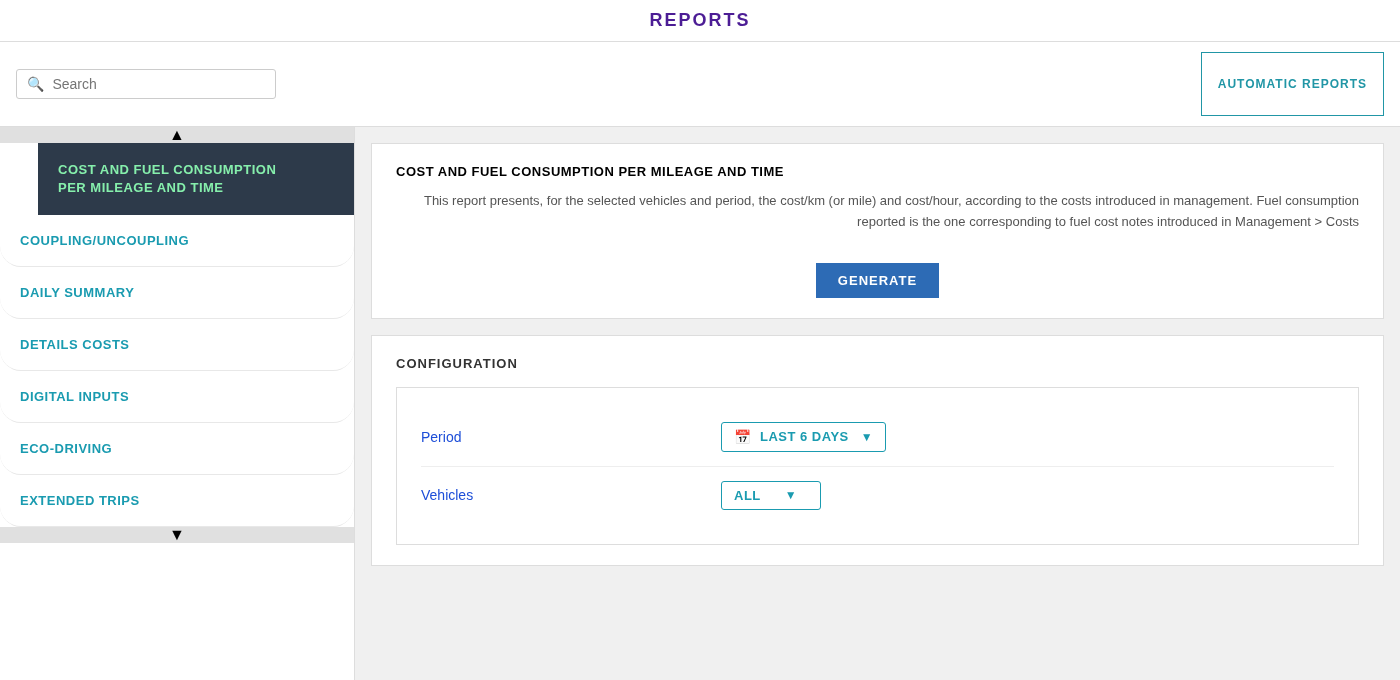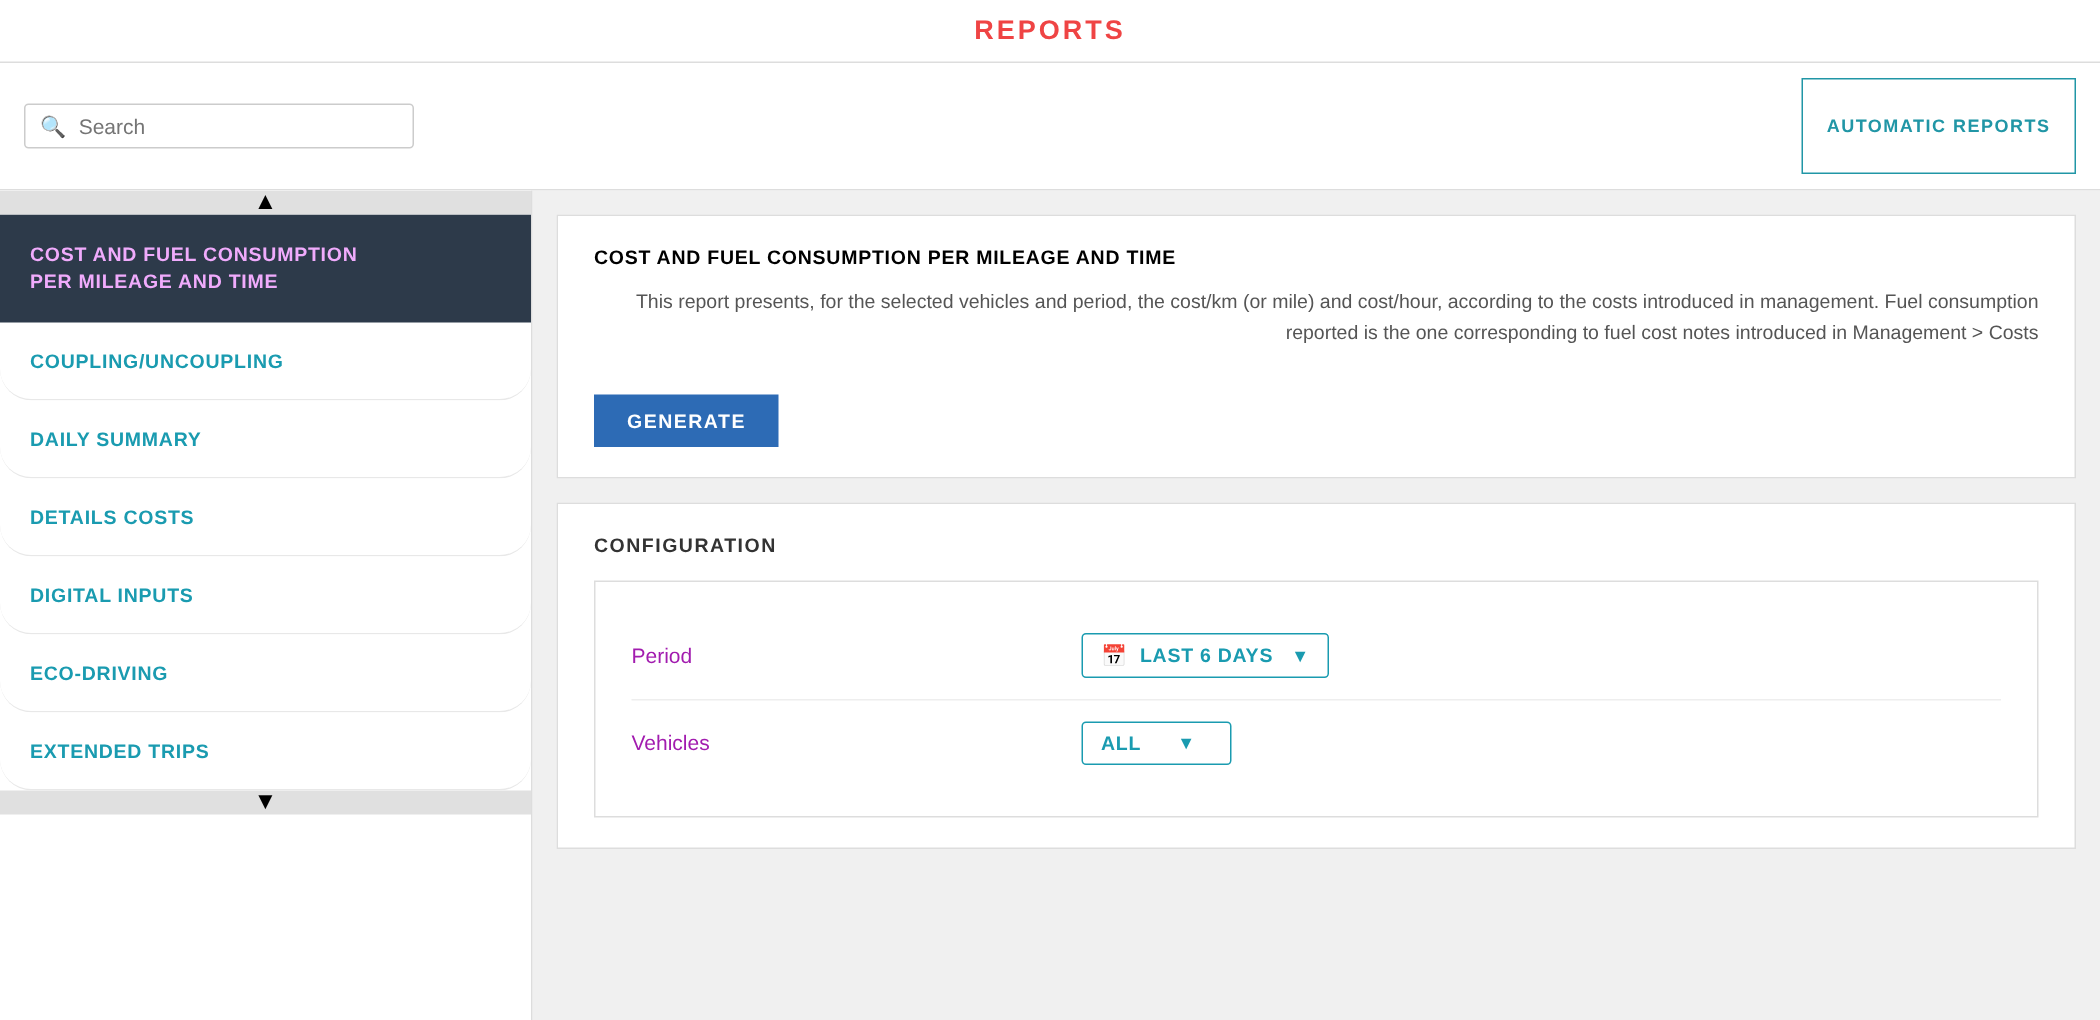--- a/index.html
+++ b/index.html
@@ -20,21 +20,21 @@
       background: #ffffff;
       text-align: center;
       padding: 10px 0;
       border-bottom: 1px solid #ddd;
     }
 
     .page-title {
       font-size: 18px;
       font-weight: bold;
       letter-spacing: 2px;
-      color: #ef4444;
+      color: #4c1d95;
     }
 
     .toolbar {
       background: #ffffff;
       display: flex;
       align-items: center;
       justify-content: space-between;
       padding: 10px 16px;
       border-bottom: 1px solid #ddd;
     }
@@ -98,27 +98,28 @@
       background: #f0f0f0;
     }
 
     .sidebar::-webkit-scrollbar-thumb {
       background: #bbb;
       border-radius: 4px;
     }
 
     .sidebar-item-active {
       background: #2d3a4a;
-      color: #f0abfc;
+      color: #86efac;
       padding: 18px 20px;
       font-size: 13px;
       font-weight: bold;
       letter-spacing: 0.5px;
       cursor: pointer;
       line-height: 1.4;
+      margin-left: 38px;
     }
 
     .sidebar-item {
       color: #1a9bb0;
       padding: 18px 20px;
       font-size: 13px;
       font-weight: bold;
       letter-spacing: 0.5px;
       cursor: pointer;
       border-bottom: 1px solid #e8e8e8;
@@ -151,21 +152,21 @@
 
     .report-info-desc {
       font-size: 13px;
       color: #555;
       line-height: 1.6;
       text-align: right;
     }
 
     .generate-row {
       display: flex;
-      justify-content: flex-start;
+      justify-content: center;
       margin-top: 20px;
       padding-top: 10px;
     }
 
     .generate-btn {
       background: #2d6bb5;
       color: #ffffff;
       border: none;
       padding: 10px 22px;
       font-size: 13px;
@@ -200,21 +201,21 @@
       align-items: center;
       padding: 14px 0;
     }
 
     .config-row + .config-row {
       border-top: 1px solid #eee;
     }
 
     .config-label {
       font-size: 14px;
-      color: #a21caf;
+      color: #1d4ed8;
       width: 300px;
     }
 
     .period-select {
       display: flex;
       align-items: center;
       border: 1px solid #1a9bb0;
       border-radius: 3px;
       padding: 6px 12px;
       background: #fff;

